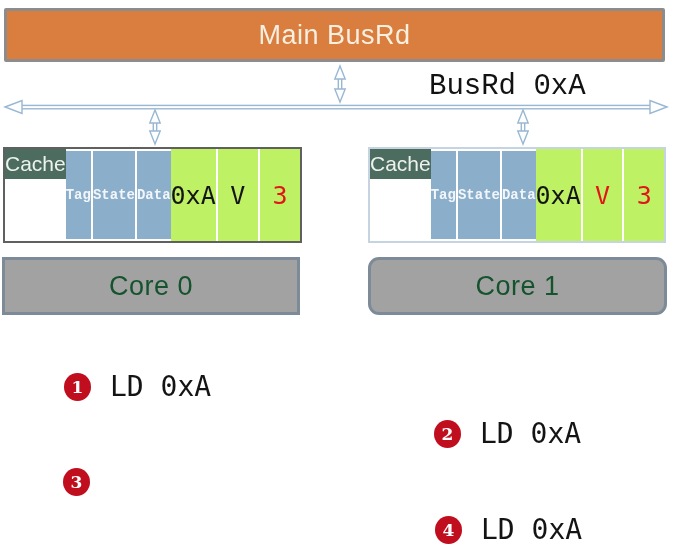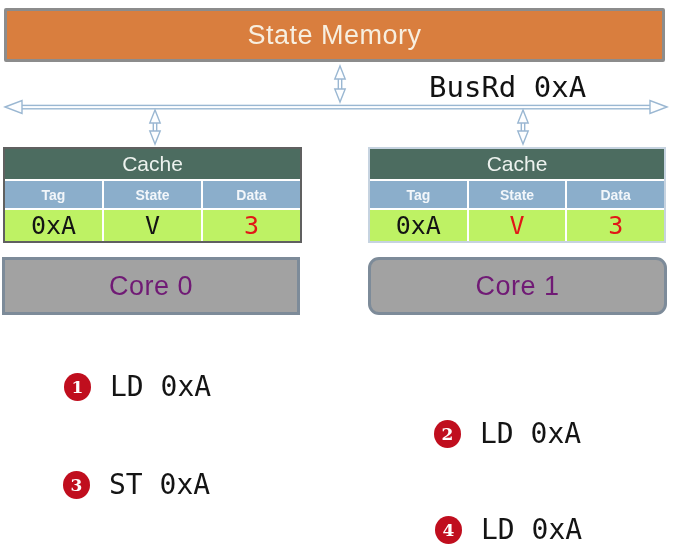--- a/index.html
+++ b/index.html
@@ -14,60 +14,60 @@
   .main-memory {
     position: absolute; left: 4px; top: 8px; width: 661px; height: 54px;
     background: #d97e3e; border: 3px solid #8c8c8c; border-radius: 2px;
     display: flex; align-items: center; justify-content: center;
     color: #f7efe0; font-size: 27px; letter-spacing: 0.5px;
   }
 
   
   .bus-label {
     position: absolute; left: 429px; top: 70px;
-    font-size: 29px; color: #121212; white-space: pre;
+    font-size: 29px; color: #121212; white-space: pre; font-family: Liberation Mono, monospace;
   }
 
   
   .arrow-layer { position: absolute; left: 0; top: 0; width: 676px; height: 556px; pointer-events: none; }
 
   
   .cache {
     position: absolute; top: 147px; height: 96px;
-    background: #ffffff; display: flex; flex-direction: column;
+    background: #ffffff; display: flex; flex-direction: row;
   }
   .cache-0 { left: 3px;  width: 299px; border: 2px solid #606060; }
   .cache-1 { left: 368px; width: 298px; border: 2px solid #c6d3e0; }
   .cache-title {
     height: 30px; background: #4c6c60; color: #edf2ee;
     display: flex; align-items: center; justify-content: center; font-size: 21px;
   }
   .cache-cols {
     display: grid; grid-template-columns: 1fr 1fr 1fr; gap: 2px;
-    background: #ffffff; padding: 2px 0; flex: 0 0 31px;
+    background: #ffffff; padding: 2px 0; flex: 0 0 31px; font-family: Liberation Mono, monospace;
   }
   .cache-cols .colcell {
     background: #8baecb; color: #f2f6fa; font-weight: bold; font-size: 14px;
     display: flex; align-items: center; justify-content: center;
   }
   .cache-vals {
     display: grid; grid-template-columns: 1fr 1fr 1fr; gap: 2px;
     background: #ffffff; flex: 1;
   }
   .cache-vals .valcell {
     background: #bef264; font-size: 25px;
     display: flex; align-items: center; justify-content: center;
   }
 
   
   .core {
     position: absolute; top: 257px; height: 58px;
     background: #a2a2a2; border: 3px solid #7d8b99;
     display: flex; align-items: center; justify-content: center;
-    color: #701a75; font-size: 27px; letter-spacing: 0.5px;
+    color: #14532d; font-size: 27px; letter-spacing: 0.5px;
   }
   .core-0 { left: 2px;  width: 298px; }
   .core-1 { left: 368px; width: 299px; border-radius: 11px; }
 
   
   .op {
     position: absolute; display: flex; align-items: center; gap: 19px;
     font-size: 28px; color: #141414; white-space: pre;
   }
   .op-badge {
@@ -77,21 +77,21 @@
   }
   .op-1 { left: 64px;  top: 370px; }
   .op-2 { left: 434px; top: 417px; }
   .op-3 { left: 63px;  top: 468px; }
   .op-4 { left: 435px; top: 513px; }
 </style>
 </head>
 <body>
 
 <div class="main-memory">
-  <span>State Memory</span>
+  <span>Main BusRd</span>
 </div>
 
 <div class="bus-label mono">BusRd 0xA</div>
 
 <svg class="arrow-layer" viewBox="0 0 676 556" xmlns="http://www.w3.org/2000/svg">
   <g stroke="#9ab7d2" stroke-width="1.4" fill="#fdfeff">
     <rect x="20" y="105.4" width="632" height="3.4"></rect>
     <polygon points="5,107 22,100.5 22,113.5"></polygon>
     <polygon points="667,107 650,100.5 650,113.5"></polygon>
   </g>
@@ -150,18 +150,17 @@
 <div class="op op-1 mono">
   <span class="op-badge" style="background: rgb(192, 14, 30);">1</span>
   <span>LD 0xA</span>
 </div>
 <div class="op op-2 mono">
   <span class="op-badge" style="background: rgb(192, 14, 30);">2</span>
   <span>LD 0xA</span>
 </div>
 <div class="op op-3 mono">
   <span class="op-badge" style="background: rgb(192, 14, 30);">3</span>
-  <span>ST 0xA</span>
 </div>
 <div class="op op-4 mono">
   <span class="op-badge" style="background: rgb(192, 14, 30);">4</span>
   <span>LD 0xA</span>
 </div>
 
 </body></html>

